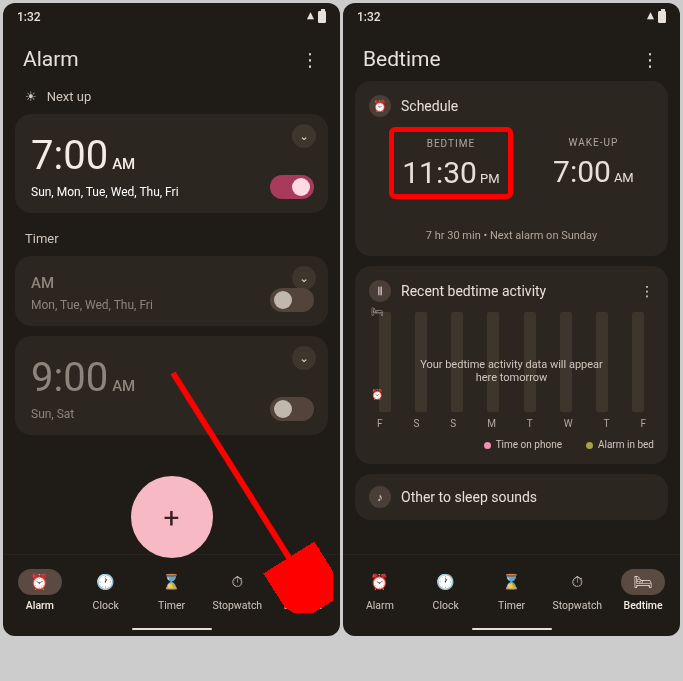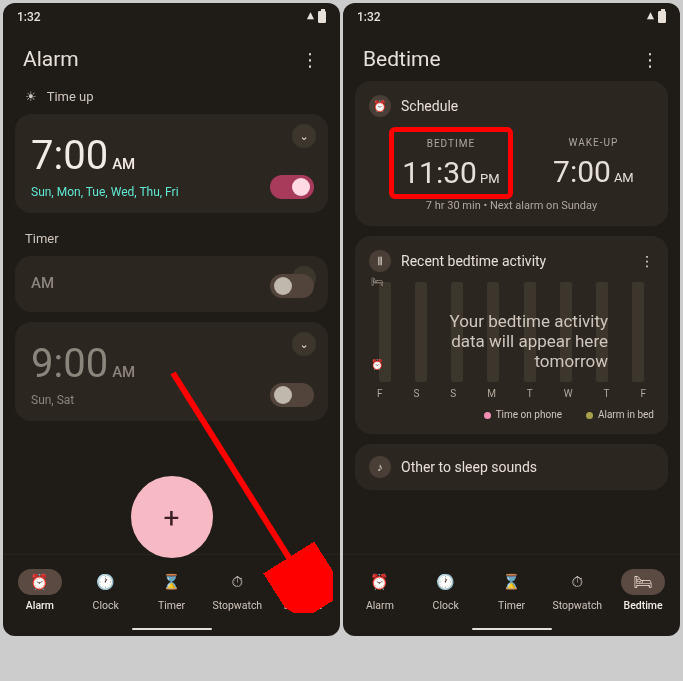--- a/index.html
+++ b/index.html
@@ -71,21 +71,21 @@
       background: #3d362d;
       display: flex;
       align-items: center;
       justify-content: center;
       font-size: 11px;
     }
     .alarm-time { display: flex; align-items: baseline; gap: 4px; margin: 4px 0 6px; }
     .alarm-time .hm { font-size: 40px; font-weight: 400; color: #f3ece4; }
     .alarm-time .ampm { font-size: 15px; font-weight: 500; color: #f3ece4; }
     .alarm-card.off .hm, .alarm-card.off .ampm, .alarm-card.off .days { color: #8c857c; }
-    .days { font-size: 12px; color: #5eead4; }
+    .days { font-size: 12px; color: #ffffff; }
     .toggle {
       position: absolute;
       bottom: 14px;
       right: 14px;
       width: 44px;
       height: 24px;
       border-radius: 12px;
       background: #52443a;
       cursor: pointer;
     }
@@ -158,26 +158,26 @@
       margin-bottom: 10px;
     }
     .card-head { display: flex; align-items: center; gap: 10px; font-size: 14px; margin-bottom: 10px; }
     .icn-badge { width: 22px; height: 22px; border-radius: 50%; background: #4a3f36; display: flex; align-items: center; justify-content: center; font-size: 11px; }
     .sched-row { display: flex; justify-content: space-around; align-items: center; }
     .sched-col { text-align: center; }
     .sched-label { font-size: 10px; letter-spacing: 1px; color: #b0a79c; margin-bottom: 6px; }
     .sched-time { display: flex; align-items: baseline; gap: 3px; }
     .sched-time .hm { font-size: 30px; font-weight: 400; }
     .sched-time .ampm { font-size: 13px; }
-    .sched-info { text-align: center; font-size: 11px; color: #b0a79c; margin-top: 0; }
+    .sched-info { text-align: center; font-size: 11px; color: #b0a79c; margin-top: 30px; }
     .highlight-box { border: 5px solid #ff0000; border-radius: 6px; padding: 6px 8px 4px; }
     .chart-area { position: relative; margin: 6px 6px 0; }
     .chart-bg { display: flex; justify-content: space-between; height: 100px; padding: 0 4px; }
     .bar { width: 12px; background: #3d362d; border-radius: 2px; }
-    .chart-overlay { position: absolute; inset: 0; display: flex; align-items: center; justify-content: center; text-align: right; font-size: 17px; color: #cfc6bd; padding: 0 40px; }
+    .chart-overlay { position: absolute; inset: 0; display: flex; align-items: center; justify-content: center; text-align: center; font-size: 11px; color: #cfc6bd; padding: 0 40px; }
     .chart-axis { display: flex; justify-content: space-between; font-size: 10px; color: #b0a79c; padding: 6px 2px 0; }
     .chart-icons { position: absolute; left: -4px; top: -6px; font-size: 10px; color: #b0a79c; display: flex; flex-direction: column; gap: 72px; }
     .legend { display: flex; justify-content: flex-end; gap: 24px; font-size: 10px; margin-top: 10px; color: #cfc6bd; }
     .dot { width: 7px; height: 7px; border-radius: 50%; display: inline-block; margin-right: 5px; vertical-align: middle; }
     .dot.pink { background: #f48fb1; }
     .dot.olive { background: #a8a04a; }
     .card-head .kebab-small { margin-left: auto; font-size: 14px; }
 
     
     .arrow-anno { position: absolute; z-index: 20; pointer-events: none; }
@@ -194,21 +194,21 @@
       <span class="battery-icon"></span>
     </div>
   </div>
   <div class="header">
     <span class="header-title">Alarm</span>
     <span class="kebab">⋮</span>
   </div>
   <div class="content">
     <div class="section-label">
       <span class="icn">☀</span>
-      <span>Time up</span>
+      <span>Next up</span>
     </div>
 
     <div class="alarm-card">
       <div class="chevron">⌄</div>
       <div class="alarm-time">
         <span class="hm">7:00</span>
         <span class="ampm">AM</span>
       </div>
       <div class="days">Sun, Mon, Tue, Wed, Thu, Fri</div>
       <div class="toggle on"></div>
@@ -216,20 +216,21 @@
 
     <div class="section-label">
       <span>Timer</span>
     </div>
 
     <div class="alarm-card off">
       <div class="chevron">⌄</div>
       <div class="alarm-time">
         <span class="ampm">AM</span>
       </div>
+      <div class="days">Mon, Tue, Wed, Thu, Fri</div>
       <div class="toggle"></div>
     </div>
 
     <div class="alarm-card off">
       <div class="chevron">⌄</div>
       <div class="alarm-time">
         <span class="hm">9:00</span>
         <span class="ampm">AM</span>
       </div>
       <div class="days">Sun, Sat</div>

